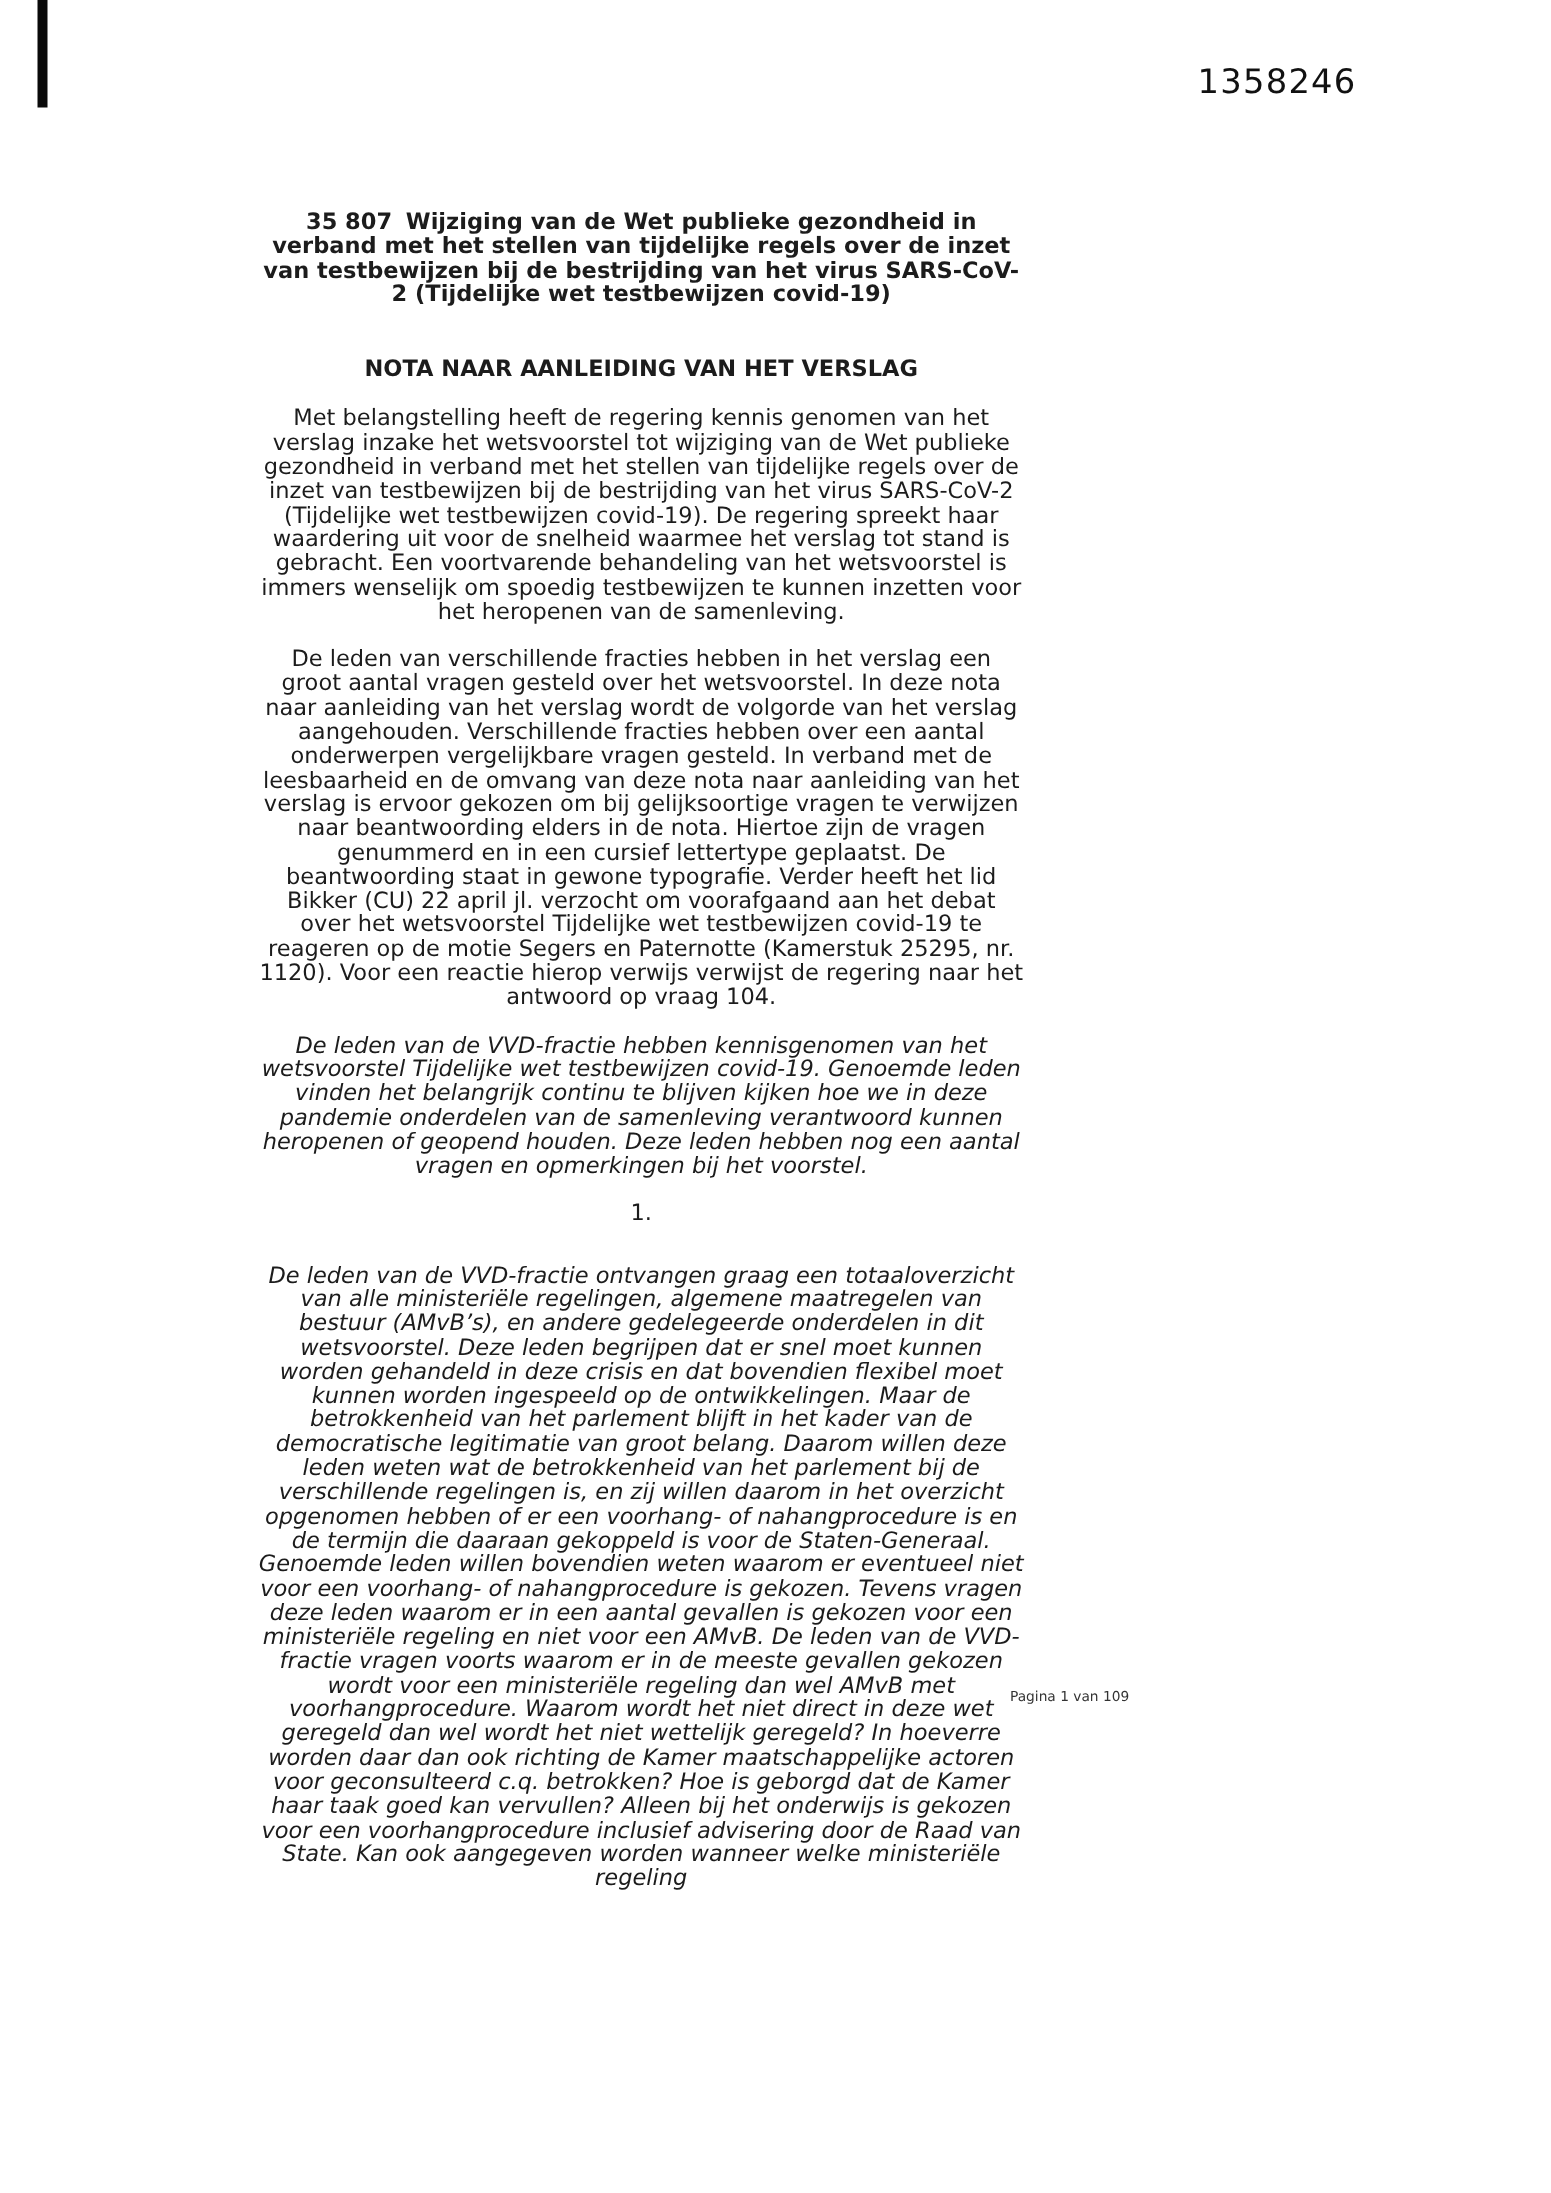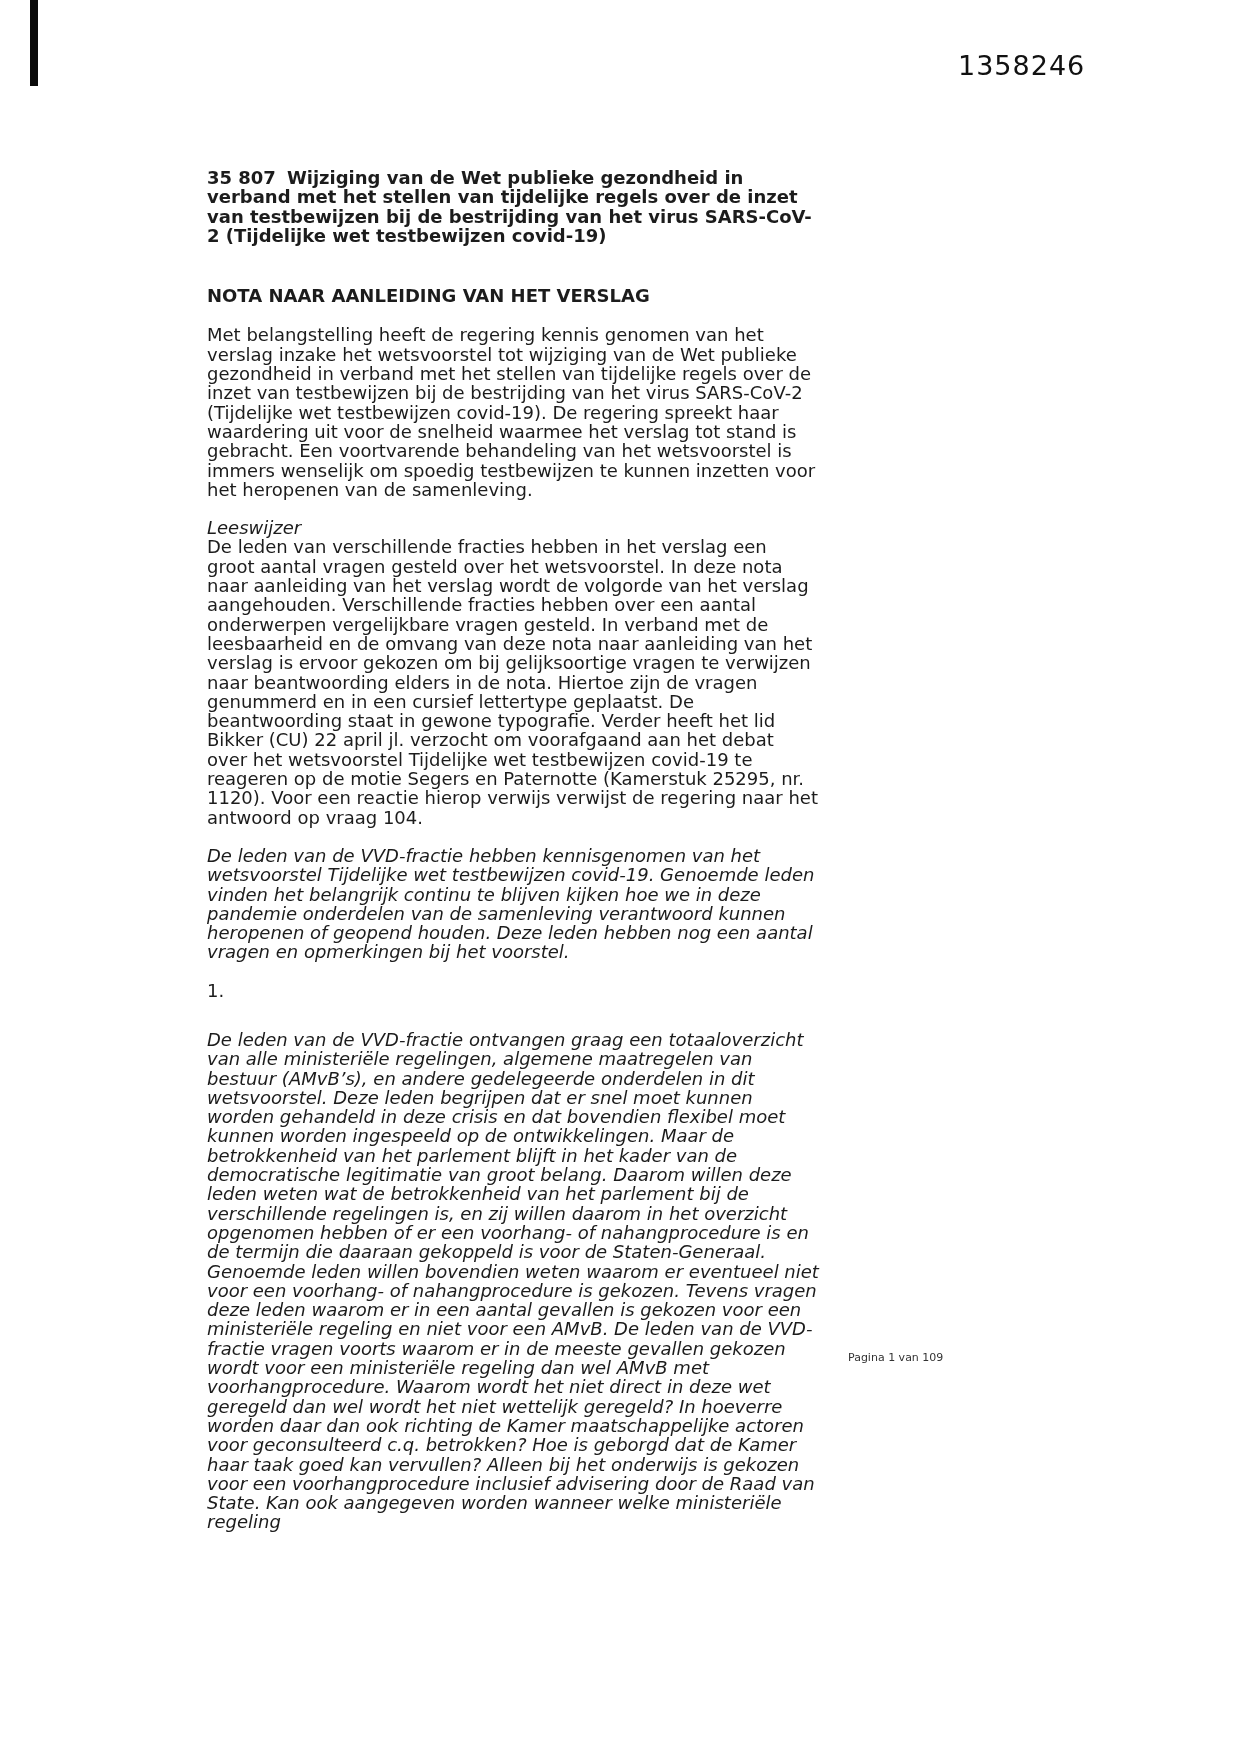--- a/index.html
+++ b/index.html
@@ -9,20 +9,21 @@
     background: #ffffff;
     font-family: "DejaVu Sans", "Liberation Sans", sans-serif;
     color: #1c1c1c;
   }
   .sheet {
     position: relative;
     width: 1241px;
     height: 1754px;
     background: #ffffff;
     overflow: hidden;
+    text-align: center;
   }
   .scan-mark {
     position: absolute;
     left: 30px;
     top: 0;
     width: 8px;
     height: 86px;
     background: #0a0a0a;
   }
   .stamp {
@@ -54,21 +55,21 @@
   }
   .para { }
   .italic { font-style: italic; }
   .subhead-italic {
     font-style: italic;
     margin-bottom: 0 !important;
   }
   .q-number { margin-bottom: 30px !important; }
   .footer {
     position: absolute;
-    left: 848px;
+    left: 808px;
     top: 1351px;
     font-size: 11px;
     color: #333333;
   }
 </style>
 </head>
 <body>
 
 <div class="sheet">
 
@@ -77,21 +78,20 @@
   <div class="stamp">1358246</div>
 
   <div class="content">
 
     <p class="doc-title"><span>35 807</span><span class="title-gap"></span><span>Wijziging van de Wet publieke gezondheid in verband met het stellen van tijdelijke regels over de inzet van testbewijzen bij de bestrijding van het virus SARS-CoV-2 (Tijdelijke wet testbewijzen covid-19)</span></p>
 
     <p class="heading-bold">NOTA NAAR AANLEIDING VAN HET VERSLAG</p>
 
     <p class="para">Met belangstelling heeft de regering kennis genomen van het verslag inzake het wetsvoorstel tot wijziging van de Wet publieke gezondheid in verband met het stellen van tijdelijke regels over de inzet van testbewijzen bij de bestrijding van het virus SARS-CoV-2 (Tijdelijke wet testbewijzen covid-19). De regering spreekt haar waardering uit voor de snelheid waarmee het verslag tot stand is gebracht. Een voortvarende behandeling van het wetsvoorstel is immers wenselijk om spoedig testbewijzen te kunnen inzetten voor het heropenen van de samenleving.</p>
 
-    <p class="subhead-italic">Leeswijzer</p>
 
     <p class="para">De leden van verschillende fracties hebben in het verslag een groot aantal vragen gesteld over het wetsvoorstel. In deze nota naar aanleiding van het verslag wordt de volgorde van het verslag aangehouden. Verschillende fracties hebben over een aantal onderwerpen vergelijkbare vragen gesteld. In verband met de leesbaarheid en de omvang van deze nota naar aanleiding van het verslag is ervoor gekozen om bij gelijksoortige vragen te verwijzen naar beantwoording elders in de nota. Hiertoe zijn de vragen genummerd en in een cursief lettertype geplaatst. De beantwoording staat in gewone typografie. Verder heeft het lid Bikker (CU) 22 april jl. verzocht om voorafgaand aan het debat over het wetsvoorstel Tijdelijke wet testbewijzen covid-19 te reageren op de motie Segers en Paternotte (Kamerstuk 25295, nr. 1120). Voor een reactie hierop verwijs verwijst de regering naar het antwoord op vraag 104.</p>
 
 
     <p class="para italic">De leden van de VVD-fractie hebben kennisgenomen van het wetsvoorstel Tijdelijke wet testbewijzen covid-19. Genoemde leden vinden het belangrijk continu te blijven kijken hoe we in deze pandemie onderdelen van de samenleving verantwoord kunnen heropenen of geopend houden. Deze leden hebben nog een aantal vragen en opmerkingen bij het voorstel.</p>
 
     <p class="q-number">1.</p>
 
     <p class="para italic">De leden van de VVD-fractie ontvangen graag een totaaloverzicht van alle ministeriële regelingen, algemene maatregelen van bestuur (AMvB’s), en andere gedelegeerde onderdelen in dit wetsvoorstel. Deze leden begrijpen dat er snel moet kunnen worden gehandeld in deze crisis en dat bovendien flexibel moet kunnen worden ingespeeld op de ontwikkelingen. Maar de betrokkenheid van het parlement blijft in het kader van de democratische legitimatie van groot belang. Daarom willen deze leden weten wat de betrokkenheid van het parlement bij de verschillende regelingen is, en zij willen daarom in het overzicht opgenomen hebben of er een voorhang- of nahangprocedure is en de termijn die daaraan gekoppeld is voor de Staten-Generaal. Genoemde leden willen bovendien weten waarom er eventueel niet voor een voorhang- of nahangprocedure is gekozen. Tevens vragen deze leden waarom er in een aantal gevallen is gekozen voor een ministeriële regeling en niet voor een AMvB. De leden van de VVD-fractie vragen voorts waarom er in de meeste gevallen gekozen wordt voor een ministeriële regeling dan wel AMvB met voorhangprocedure. Waarom wordt het niet direct in deze wet geregeld dan wel wordt het niet wettelijk geregeld? In hoeverre worden daar dan ook richting de Kamer maatschappelijke actoren voor geconsulteerd c.q. betrokken? Hoe is geborgd dat de Kamer haar taak goed kan vervullen? Alleen bij het onderwijs is gekozen voor een voorhangprocedure inclusief advisering door de Raad van State. Kan ook aangegeven worden wanneer welke ministeriële regeling</p>
 

